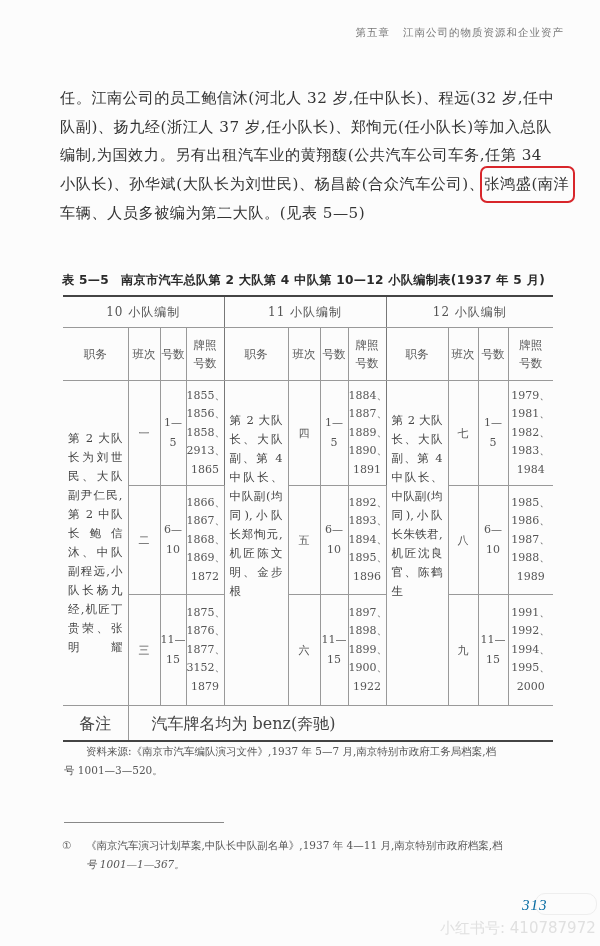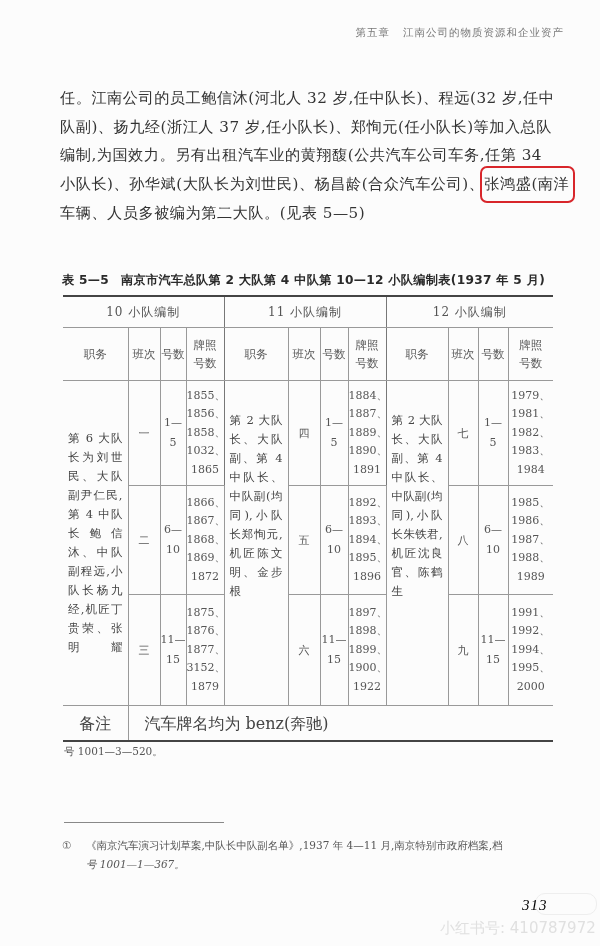--- a/index.html
+++ b/index.html
@@ -60,41 +60,41 @@
     text-align: justify !important; text-align-last: justify;
     padding: 0 5px 0 5px !important; vertical-align: middle;
     font-size: 11.5px !important; line-height: 19px !important; color: #444;
     word-break: break-all;
   }
   td.role-cell.topish { vertical-align: top !important; padding-top: 30px !important; }
   td.plates { line-height: 18.5px !important; font-size: 11px !important; }
   td.plates span { display: block; }
   td.range span { display: block; line-height: 20px; }
   table.roster tr.remark-row td { height: 34px; font-size: 16px; color: #444; }
-  table.roster tr.remark-row td.remark-text { text-align: left; padding-left: 16px; }
+  table.roster tr.remark-row td.remark-text { text-align: left; padding-left: 23px; }
 
   .source-note {
     position: absolute; left: 64px; top: 742px; width: 490px;
     font-size: 10.5px; line-height: 19px; color: #555;
   }
   .source-note .first { text-indent: 22px; display: block; }
   .footnote-rule {
     position: absolute; left: 64px; top: 822px; width: 160px;
     border-top: 1px solid #888;
   }
   .footnote {
     position: absolute; left: 62px; top: 836px; width: 500px;
     font-size: 10.5px; line-height: 19px; color: #555;
   }
   .footnote .mark { display: inline-block; width: 24px; }
   .footnote .cont { display: block; padding-left: 24px; font-style: italic; }
   .page-number {
     position: absolute; left: 522px; top: 897px;
     font-family: "Liberation Serif", "DejaVu Serif", serif;
-    font-style: italic; font-size: 15px; color: #000000; letter-spacing: 1px;
+    font-style: italic; font-size: 15px; color: #0369a1; letter-spacing: 1px;
   }
   .watermark {
     position: absolute; left: 440px; top: 919px;
     font-family: "DejaVu Sans", "Liberation Sans", sans-serif;
     font-size: 15px; color: #e0e0e0; white-space: nowrap;
   }
   .watermark-logo {
     position: absolute; left: 535px; top: 893px; width: 60px; height: 20px;
     border: 1px solid #eee; border-radius: 10px;
   }
@@ -146,31 +146,31 @@
     <td>班次</td>
     <td>号数</td>
     <td class="two-line grp-sep"><span>牌照</span><br><span>号数</span></td>
     <td>职务</td>
     <td>班次</td>
     <td>号数</td>
     <td class="two-line"><span>牌照</span><br><span>号数</span></td>
   </tr>
 
   <tr class="data-row r1">
-    <td rowspan="3" class="role-cell">第 6 大队长为刘世民、大队副尹仁民,第 4 中队长鲍信沐、中队副程远,小队长杨九经,机匠丁贵荣、张明耀</td>
+    <td rowspan="3" class="role-cell">第 2 大队长为刘世民、大队副尹仁民,第 2 中队长鲍信沐、中队副程远,小队长杨九经,机匠丁贵荣、张明耀</td>
     <td>一</td>
     <td class="range">
           <span>1—</span>
           <span>5</span>
         </td>
     <td class="plates grp-sep">
           <span>1855、</span>
           <span>1856、</span>
           <span>1858、</span>
-          <span>1032、</span>
+          <span>2913、</span>
           <span>1865</span>
         </td>
 
     <td rowspan="3" class="role-cell topish">第 2 大队长、大队副、第 4 中队长、中队副(均同),小队长郑恂元,机匠陈文明、金步根</td>
     <td>四</td>
     <td class="range">
           <span>1—</span>
           <span>5</span>
         </td>
     <td class="plates grp-sep">
@@ -279,20 +279,21 @@
   </tr>
 
   <tr class="remark-row">
     <td>备注</td>
     <td colspan="11" class="remark-text">汽车牌名均为 benz(奔驰)</td>
   </tr>
 </tbody>
   </table>
 
 <div class="source-note">
+  <span class="first">资料来源:《南京市汽车编队演习文件》,1937 年 5—7 月,南京特别市政府工务局档案,档</span>
   <span>号 1001—3—520。</span>
 </div>
 
 <div class="footnote-rule"></div>
 
 <div class="footnote">
   <span class="mark">①</span><span>《南京汽车演习计划草案,中队长中队副名单》,1937 年 4—11 月,南京特别市政府档案,档</span>
   <span class="cont">号 1001—1—367。</span>
 </div>
 

